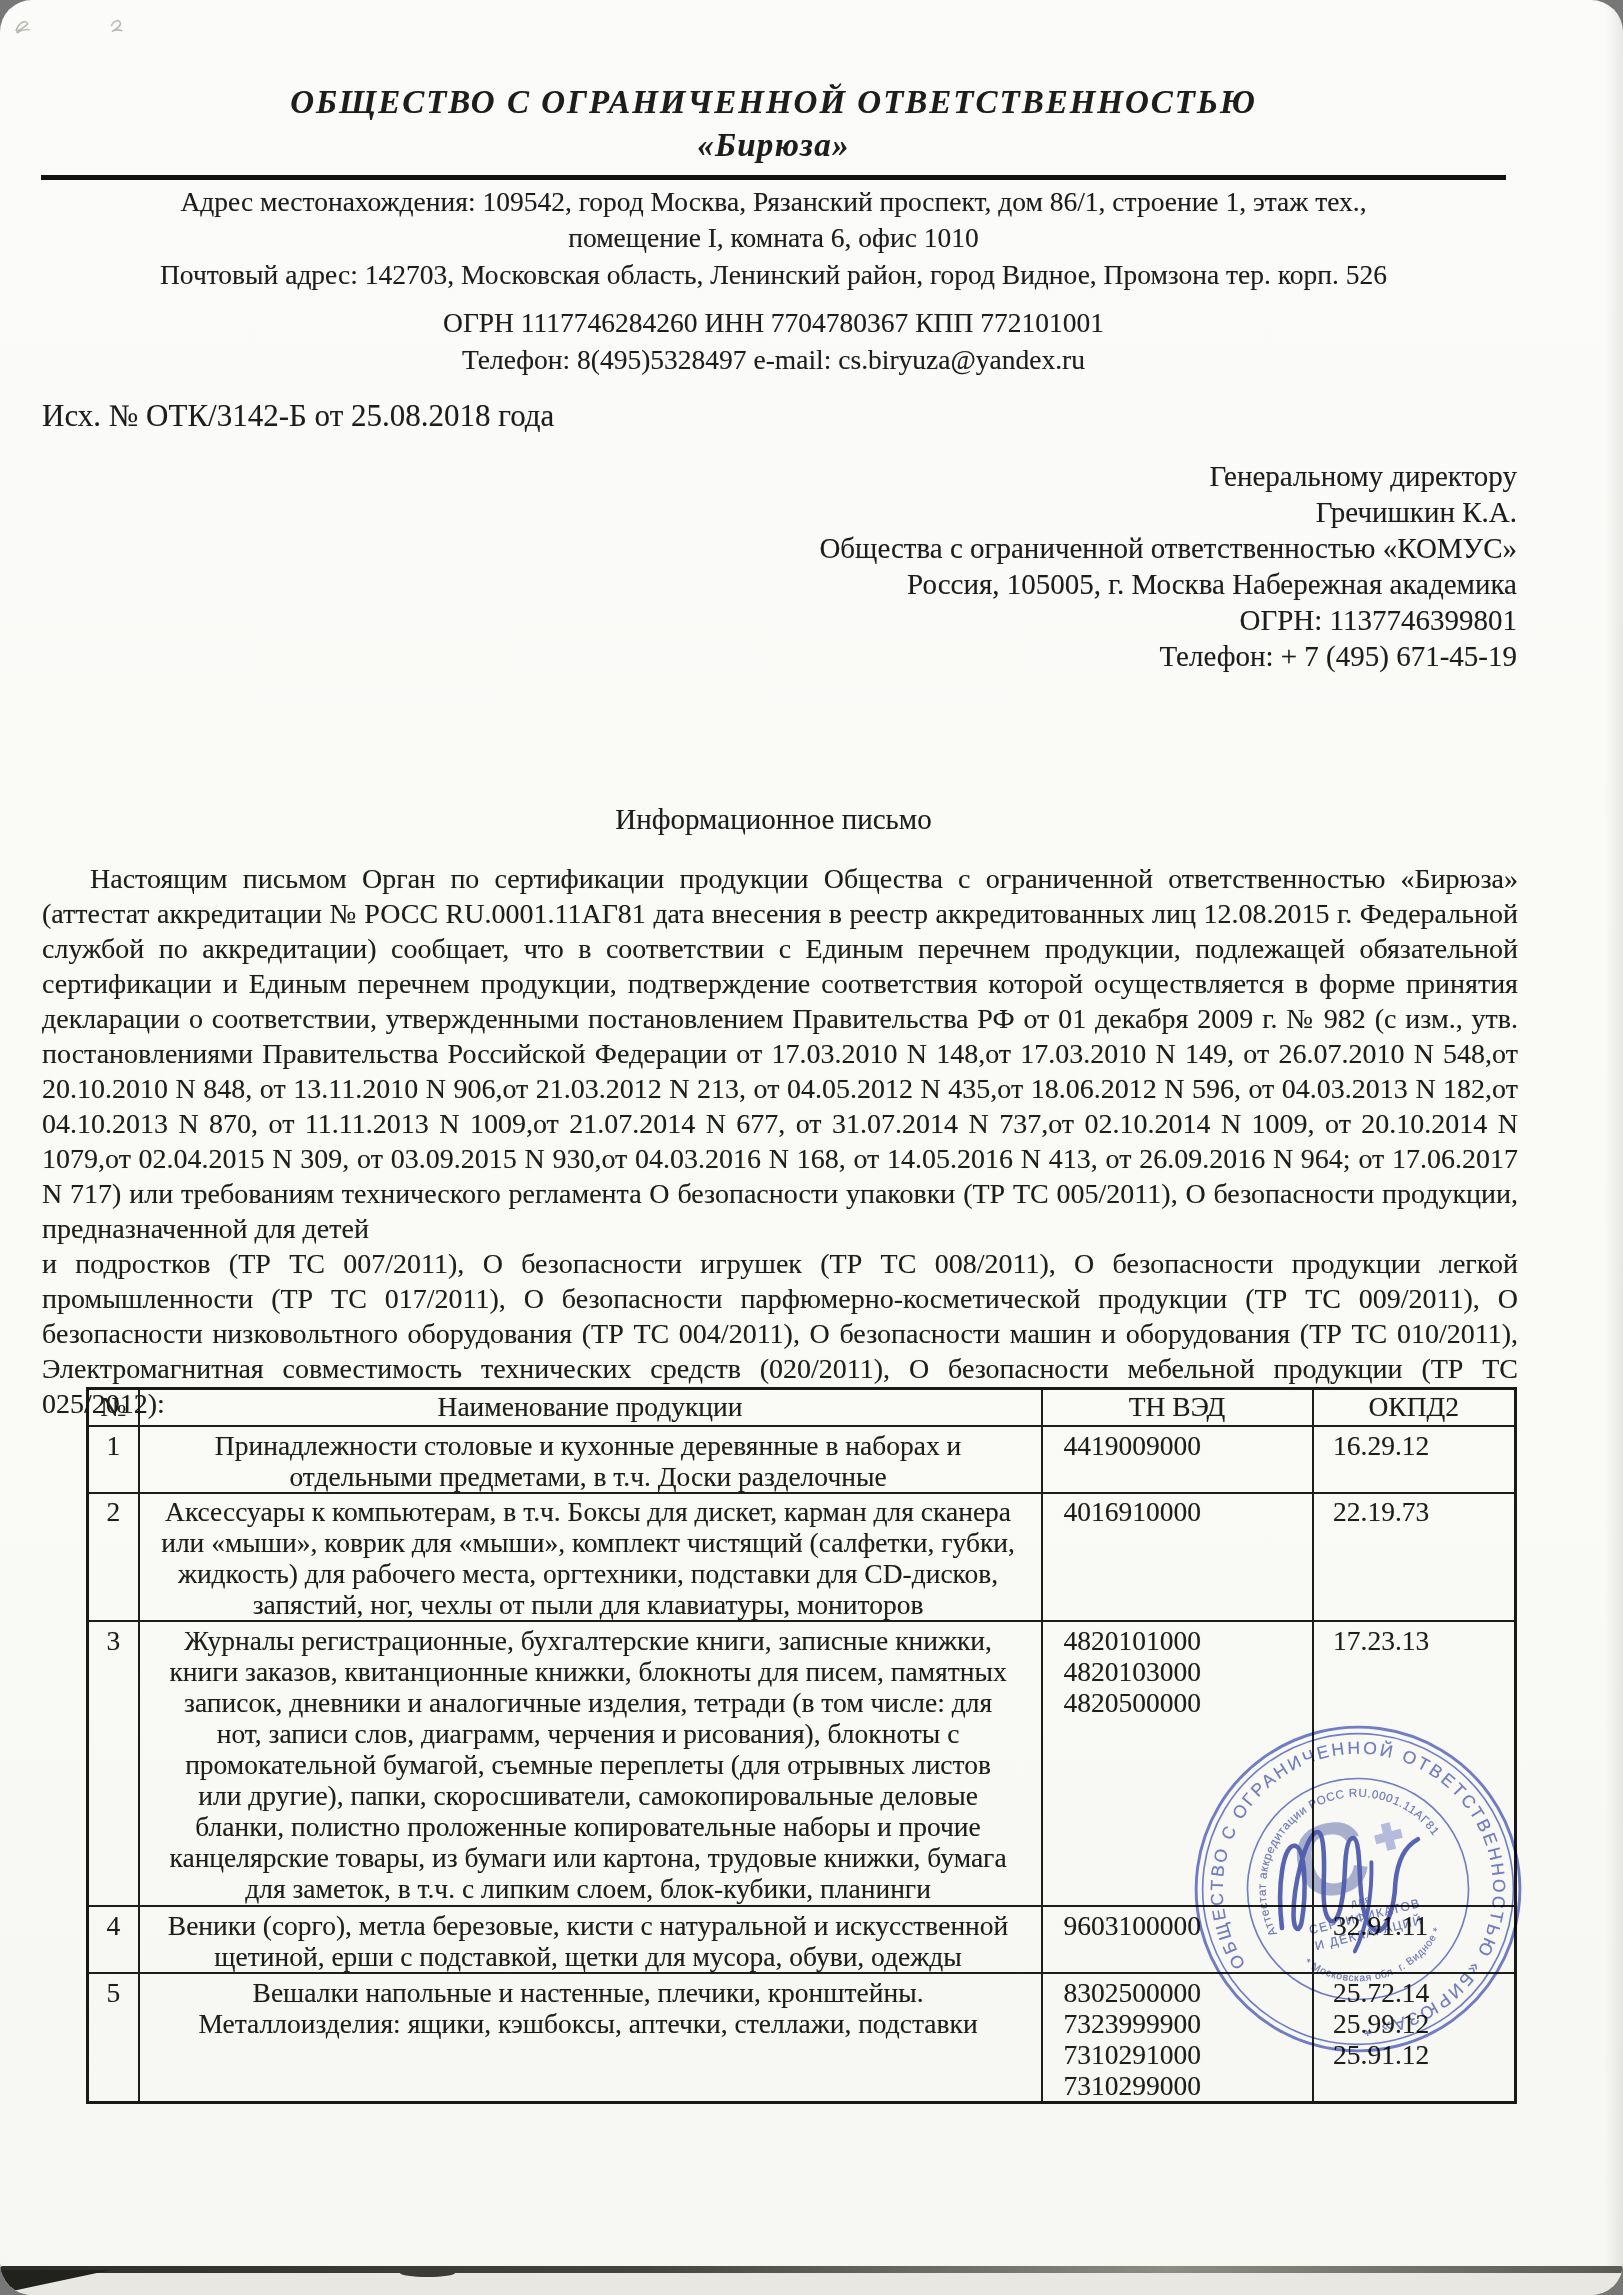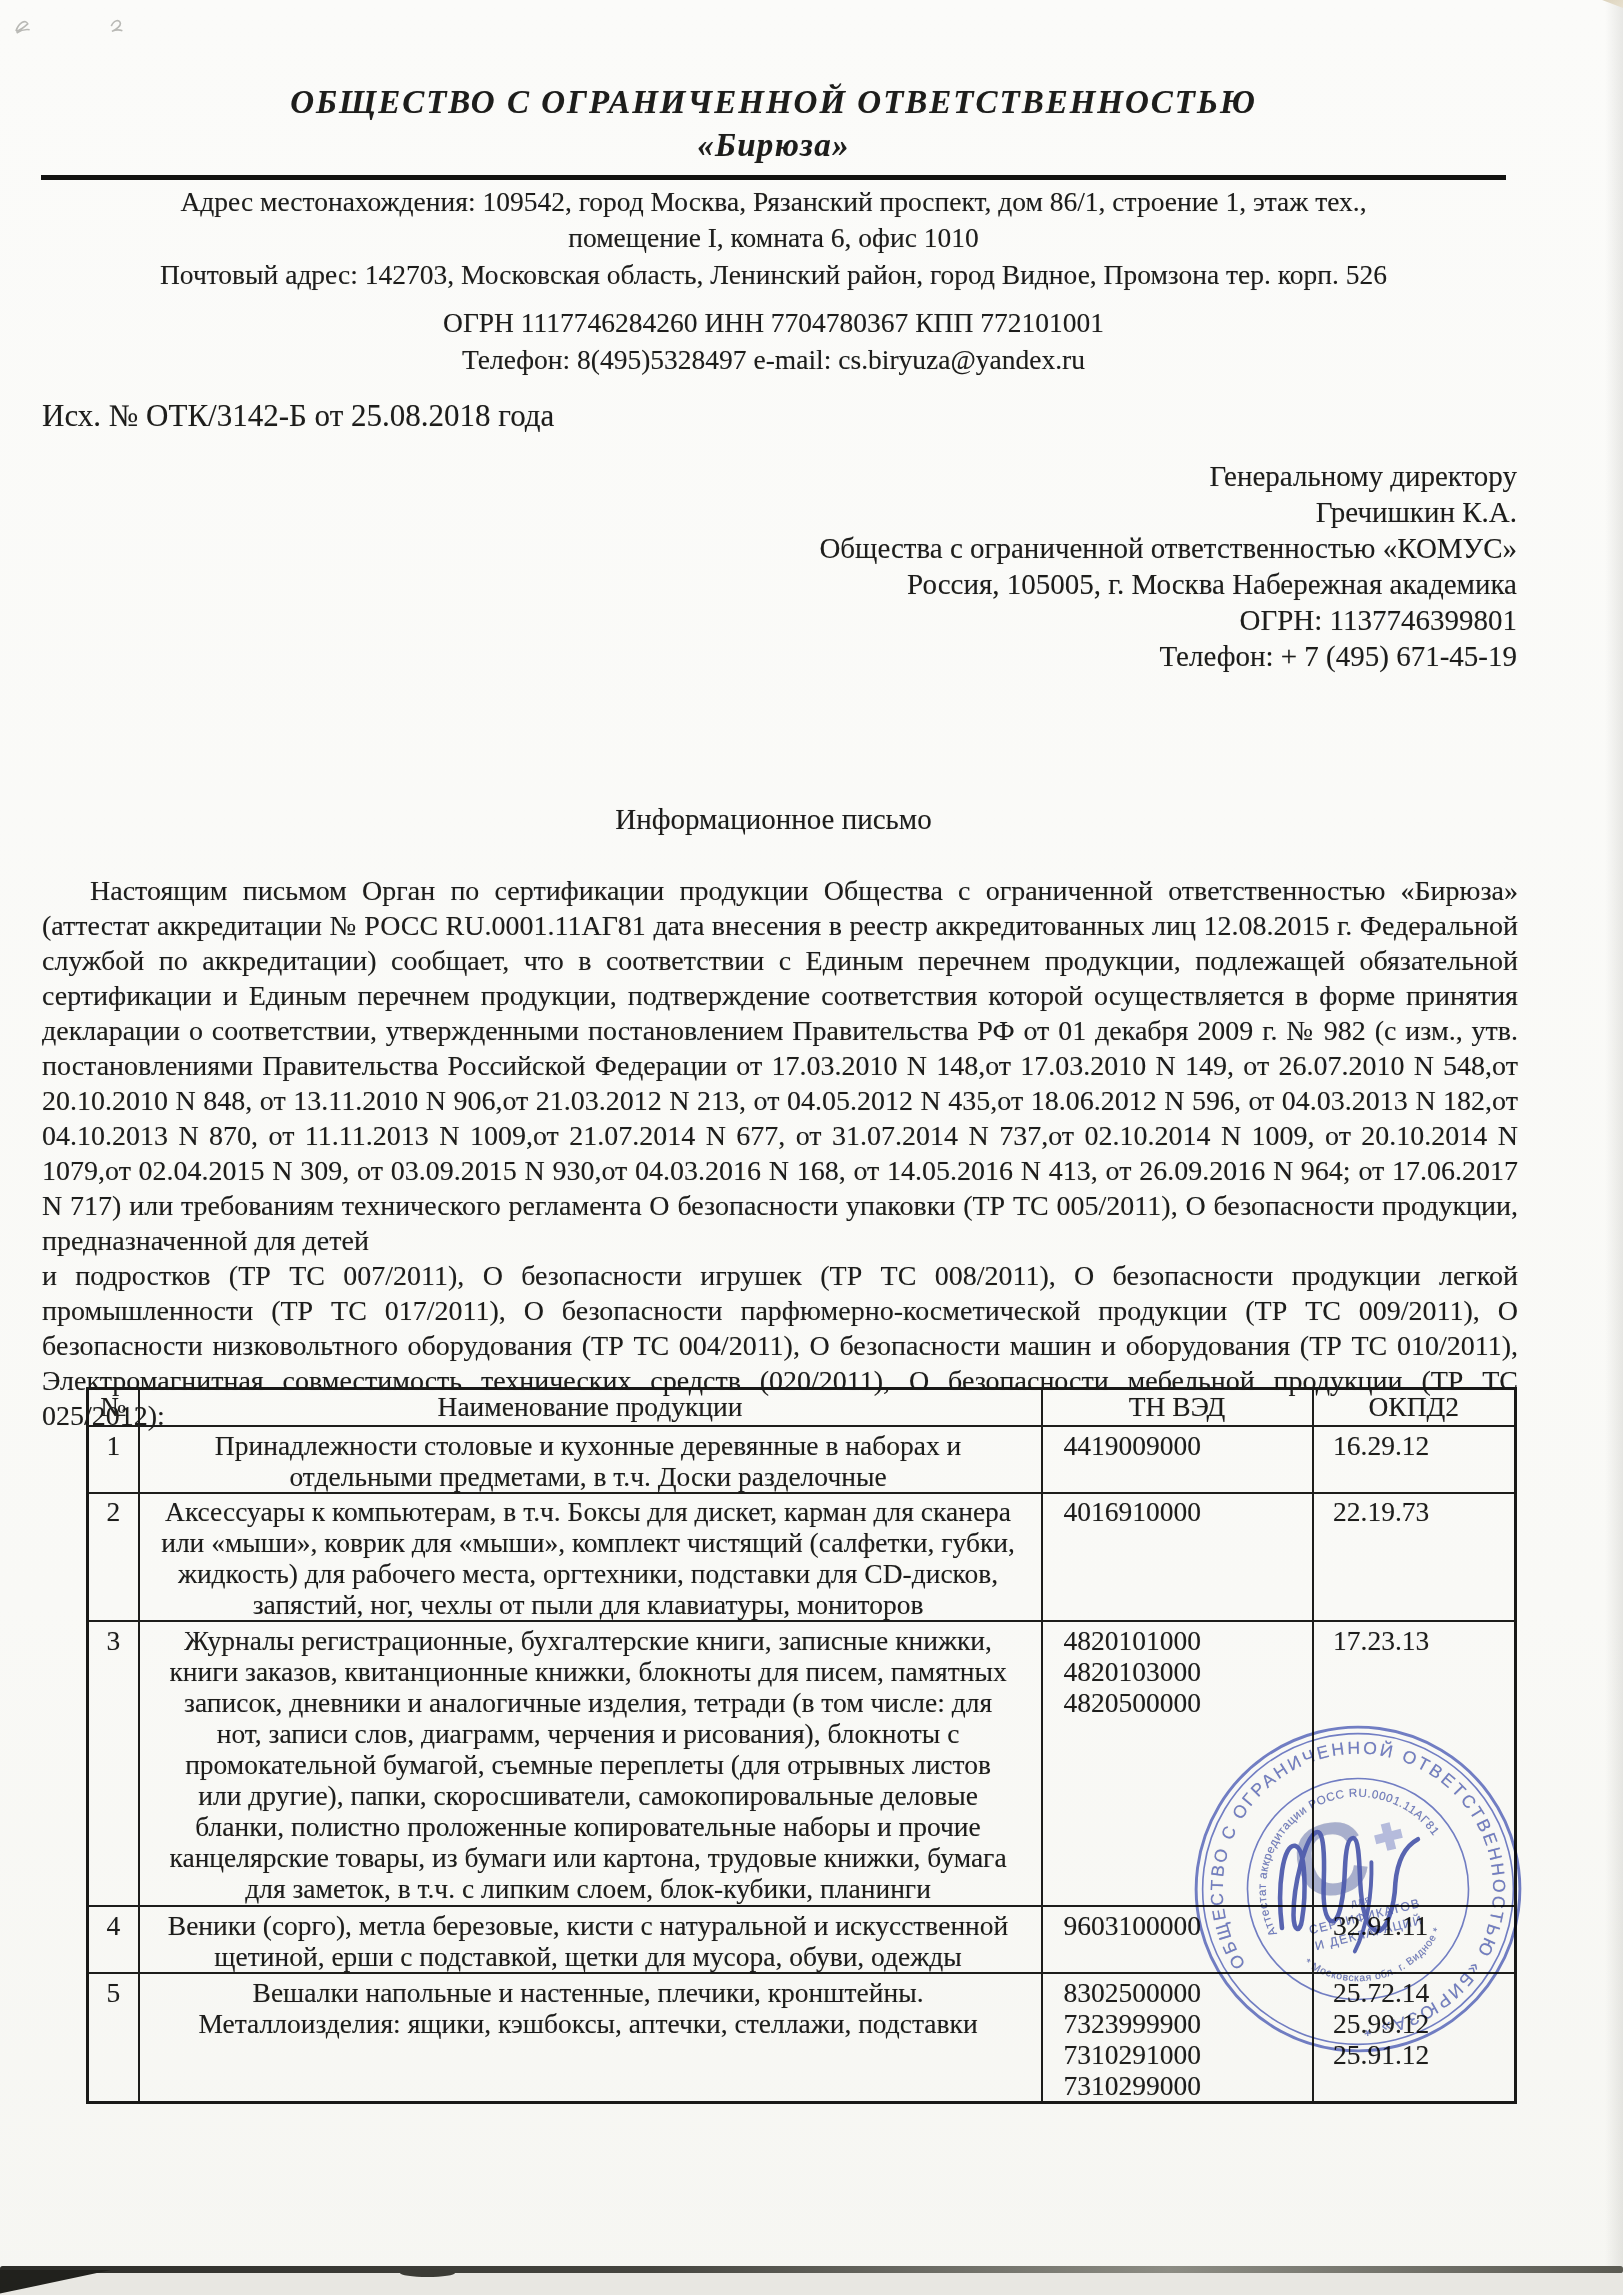--- a/index.html
+++ b/index.html
@@ -2,20 +2,21 @@
 <html lang="ru" style="font-size:10.5px"><head>
 <meta charset="utf-8">
 <style>
   html,body { margin:0; padding:0; background:#777; }
   .page {
     position:relative; width:1623px; height:2295px;
     background:linear-gradient(180deg,#fbfbf9 0%, #f9f9f6 70%, #f6f6f2 100%);
     font-family:"Liberation Serif","DejaVu Serif",serif;
     color:#1d1d1b; overflow:hidden;
     text-shadow:0 0 0.7px rgba(25,25,25,.35);
+    border-radius:32px;
   }
   .abs { position:absolute; }
   .centered { left:41px; width:1465px; text-align:center; }
 
   
   .title1 { top:84px; font-size:33px; font-weight:bold; font-style:italic; letter-spacing:2px; }
   .title2 { top:127px; font-size:33px; font-weight:bold; font-style:italic; letter-spacing:1.3px; }
   .rule   { top:175px; left:41px; width:1465px; height:4.6px; background:#131311; }
   .addr1  { top:186px; font-size:27.5px; }
   .addr2  { top:222px; font-size:27.5px; }
@@ -24,21 +25,21 @@
   .phone  { top:344px; font-size:27.5px; }
 
   .refline { top:398px; left:42px; font-size:31px; }
 
   .recipient { top:458px; left:589px; width:928px; text-align:right; font-size:29px; line-height:36px; }
 
   .letter-title { top:803px; font-size:29px; }
 
   .body-text { top:861px; left:42px; width:1476px; font-size:28px; line-height:35px; text-align:justify; }
   .body-text p { margin:0; }
-  .body-text p.indent { text-indent:48px;margin-top:12px; }
+  .body-text p.indent { text-indent:48px; }
 
   
   .products { top:1387px; left:86px; }
   table.doc-table { border-collapse:collapse; table-layout:fixed; width:1428px;
                     border:3.3px solid #191917; font-size:27.5px; }
   table.doc-table th, table.doc-table td { border:2px solid #1d1d1b; vertical-align:top; }
   table.doc-table th { font-weight:normal; height:34px; text-align:center; padding:1.3px 0 0 0; }
   td.c-num  { text-align:center; padding-top:2.6px; }
   td.c-name { padding:2.6px 19.6px 0 15.7px;text-align:center; }
   td.c-tnved{ padding:2.6px 5.2px 0 21px; }

